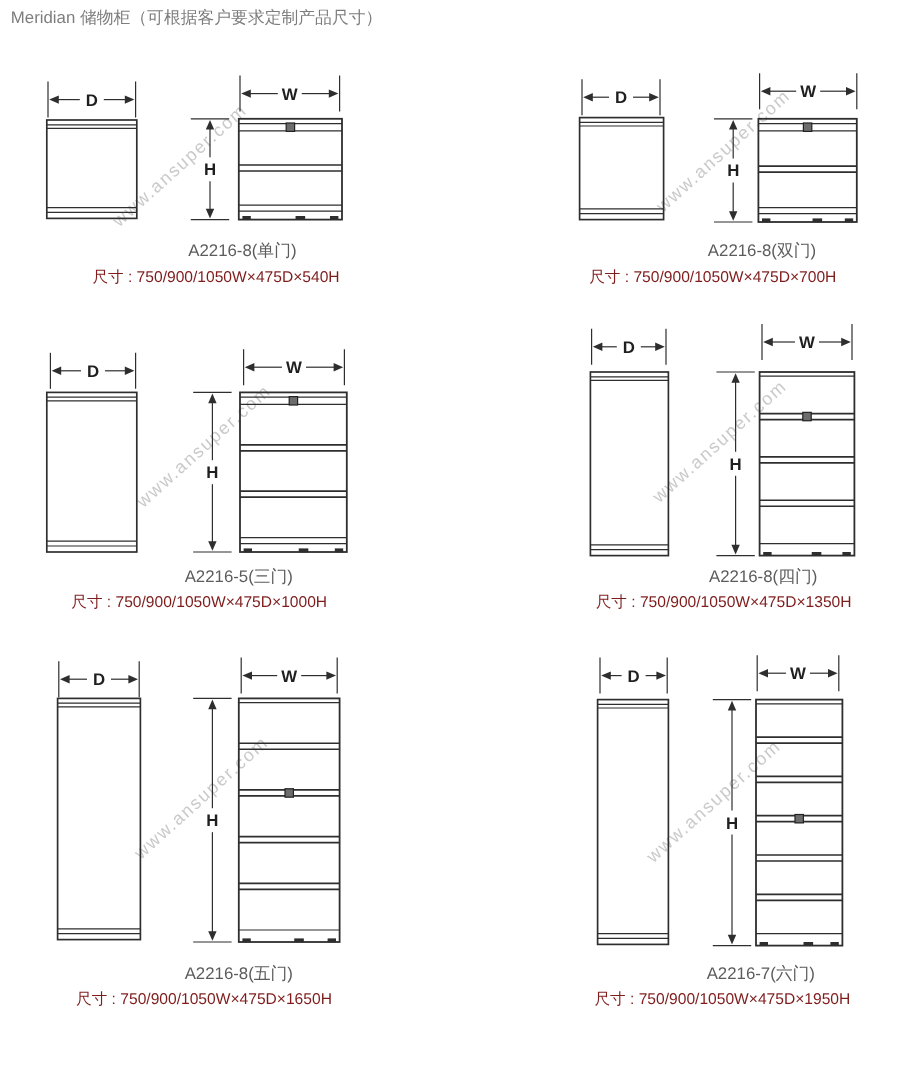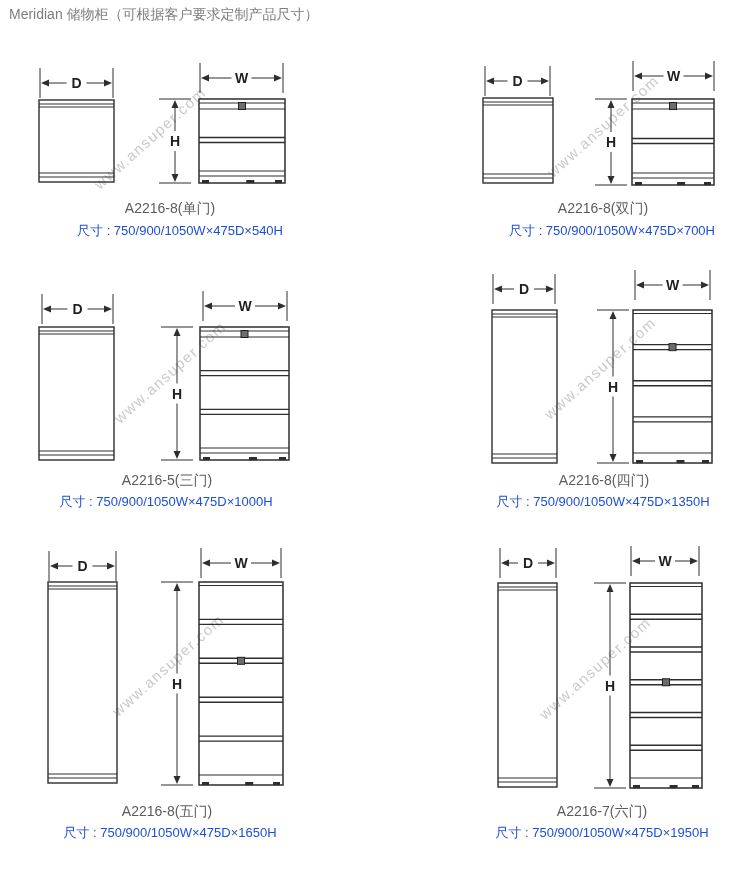--- a/index.html
+++ b/index.html
@@ -11,24 +11,24 @@
     position:absolute;left:9px;top:6px;font-size:14px;color:#7d7d7d;
     white-space:nowrap;z-index:3;
   }
   .wm{
     position:absolute;transform:translate(-50%,-50%) rotate(-42deg);
     font-size:15px;letter-spacing:1.5px;color:#cacaca;white-space:nowrap;z-index:1;
   }
   #diagram-layer{position:absolute;left:0;top:0;z-index:2;}
   .cab-title{
     position:absolute;transform:translate(-50%,-50%);font-size:14px;color:#5c5c5c;
-    white-space:nowrap;z-index:3;
+    white-space:nowrap;z-index:3;margin-left:32px;
   }
   .cab-size{
-    position:absolute;transform:translate(-50%,-50%);font-size:13px;color:#1d4ed8;
+    position:absolute;transform:translate(-50%,-50%);font-size:13px;color:#7f1d1d;
     white-space:nowrap;z-index:3;
   }
 </style>
 </head>
 <body>
 
 <div class="page">
   <div class="header">Meridian 储物柜（可根据客户要求定制产品尺寸）</div>
   <svg id="diagram-layer" width="750" height="889" viewBox="0 0 750 889">
       <g>
@@ -278,21 +278,21 @@
         <rect x="633" y="785" width="7" height="3.2" fill="#2e2e2e" stroke="none" stroke-width="1.4"></rect>
         <rect x="669.6" y="785" width="8" height="3.2" fill="#2e2e2e" stroke="none" stroke-width="1.4"></rect>
         <rect x="692" y="785" width="7" height="3.2" fill="#2e2e2e" stroke="none" stroke-width="1.4"></rect>
       </g>
     </svg>
   <div id="text-layer">
       <div class="cab-title" style="left: 170px; top: 209px;">A2216-8(单门)</div>
       <div class="cab-size" style="left: 180px; top: 231px;">尺寸 : 750/900/1050W×475D×540H</div>
       <div class="wm" style="left: 150px; top: 138px; color: rgb(202, 202, 202);">www.ansuper.com</div>
       <div class="cab-title" style="left: 603px; top: 209px;">A2216-8(双门)</div>
-      <div class="cab-size" style="left: 612px; top: 231px;">尺寸 : 750/900/1050W×475D×700H</div>
+      <div class="cab-size" style="left: 594px; top: 231px;">尺寸 : 750/900/1050W×475D×700H</div>
       <div class="wm" style="left: 603px; top: 126px; color: rgb(202, 202, 202);">www.ansuper.com</div>
       <div class="cab-title" style="left: 167px; top: 481px;">A2216-5(三门)</div>
       <div class="cab-size" style="left: 166px; top: 502px;">尺寸 : 750/900/1050W×475D×1000H</div>
       <div class="wm" style="left: 170px; top: 372px; color: rgb(202, 202, 202);">www.ansuper.com</div>
       <div class="cab-title" style="left: 604px; top: 481px;">A2216-8(四门)</div>
       <div class="cab-size" style="left: 603px; top: 502px;">尺寸 : 750/900/1050W×475D×1350H</div>
       <div class="wm" style="left: 600px; top: 368px; color: rgb(202, 202, 202);">www.ansuper.com</div>
       <div class="cab-title" style="left: 167px; top: 812px;">A2216-8(五门)</div>
       <div class="cab-size" style="left: 170px; top: 833px;">尺寸 : 750/900/1050W×475D×1650H</div>
       <div class="wm" style="left: 168px; top: 665px; color: rgb(202, 202, 202);">www.ansuper.com</div>

